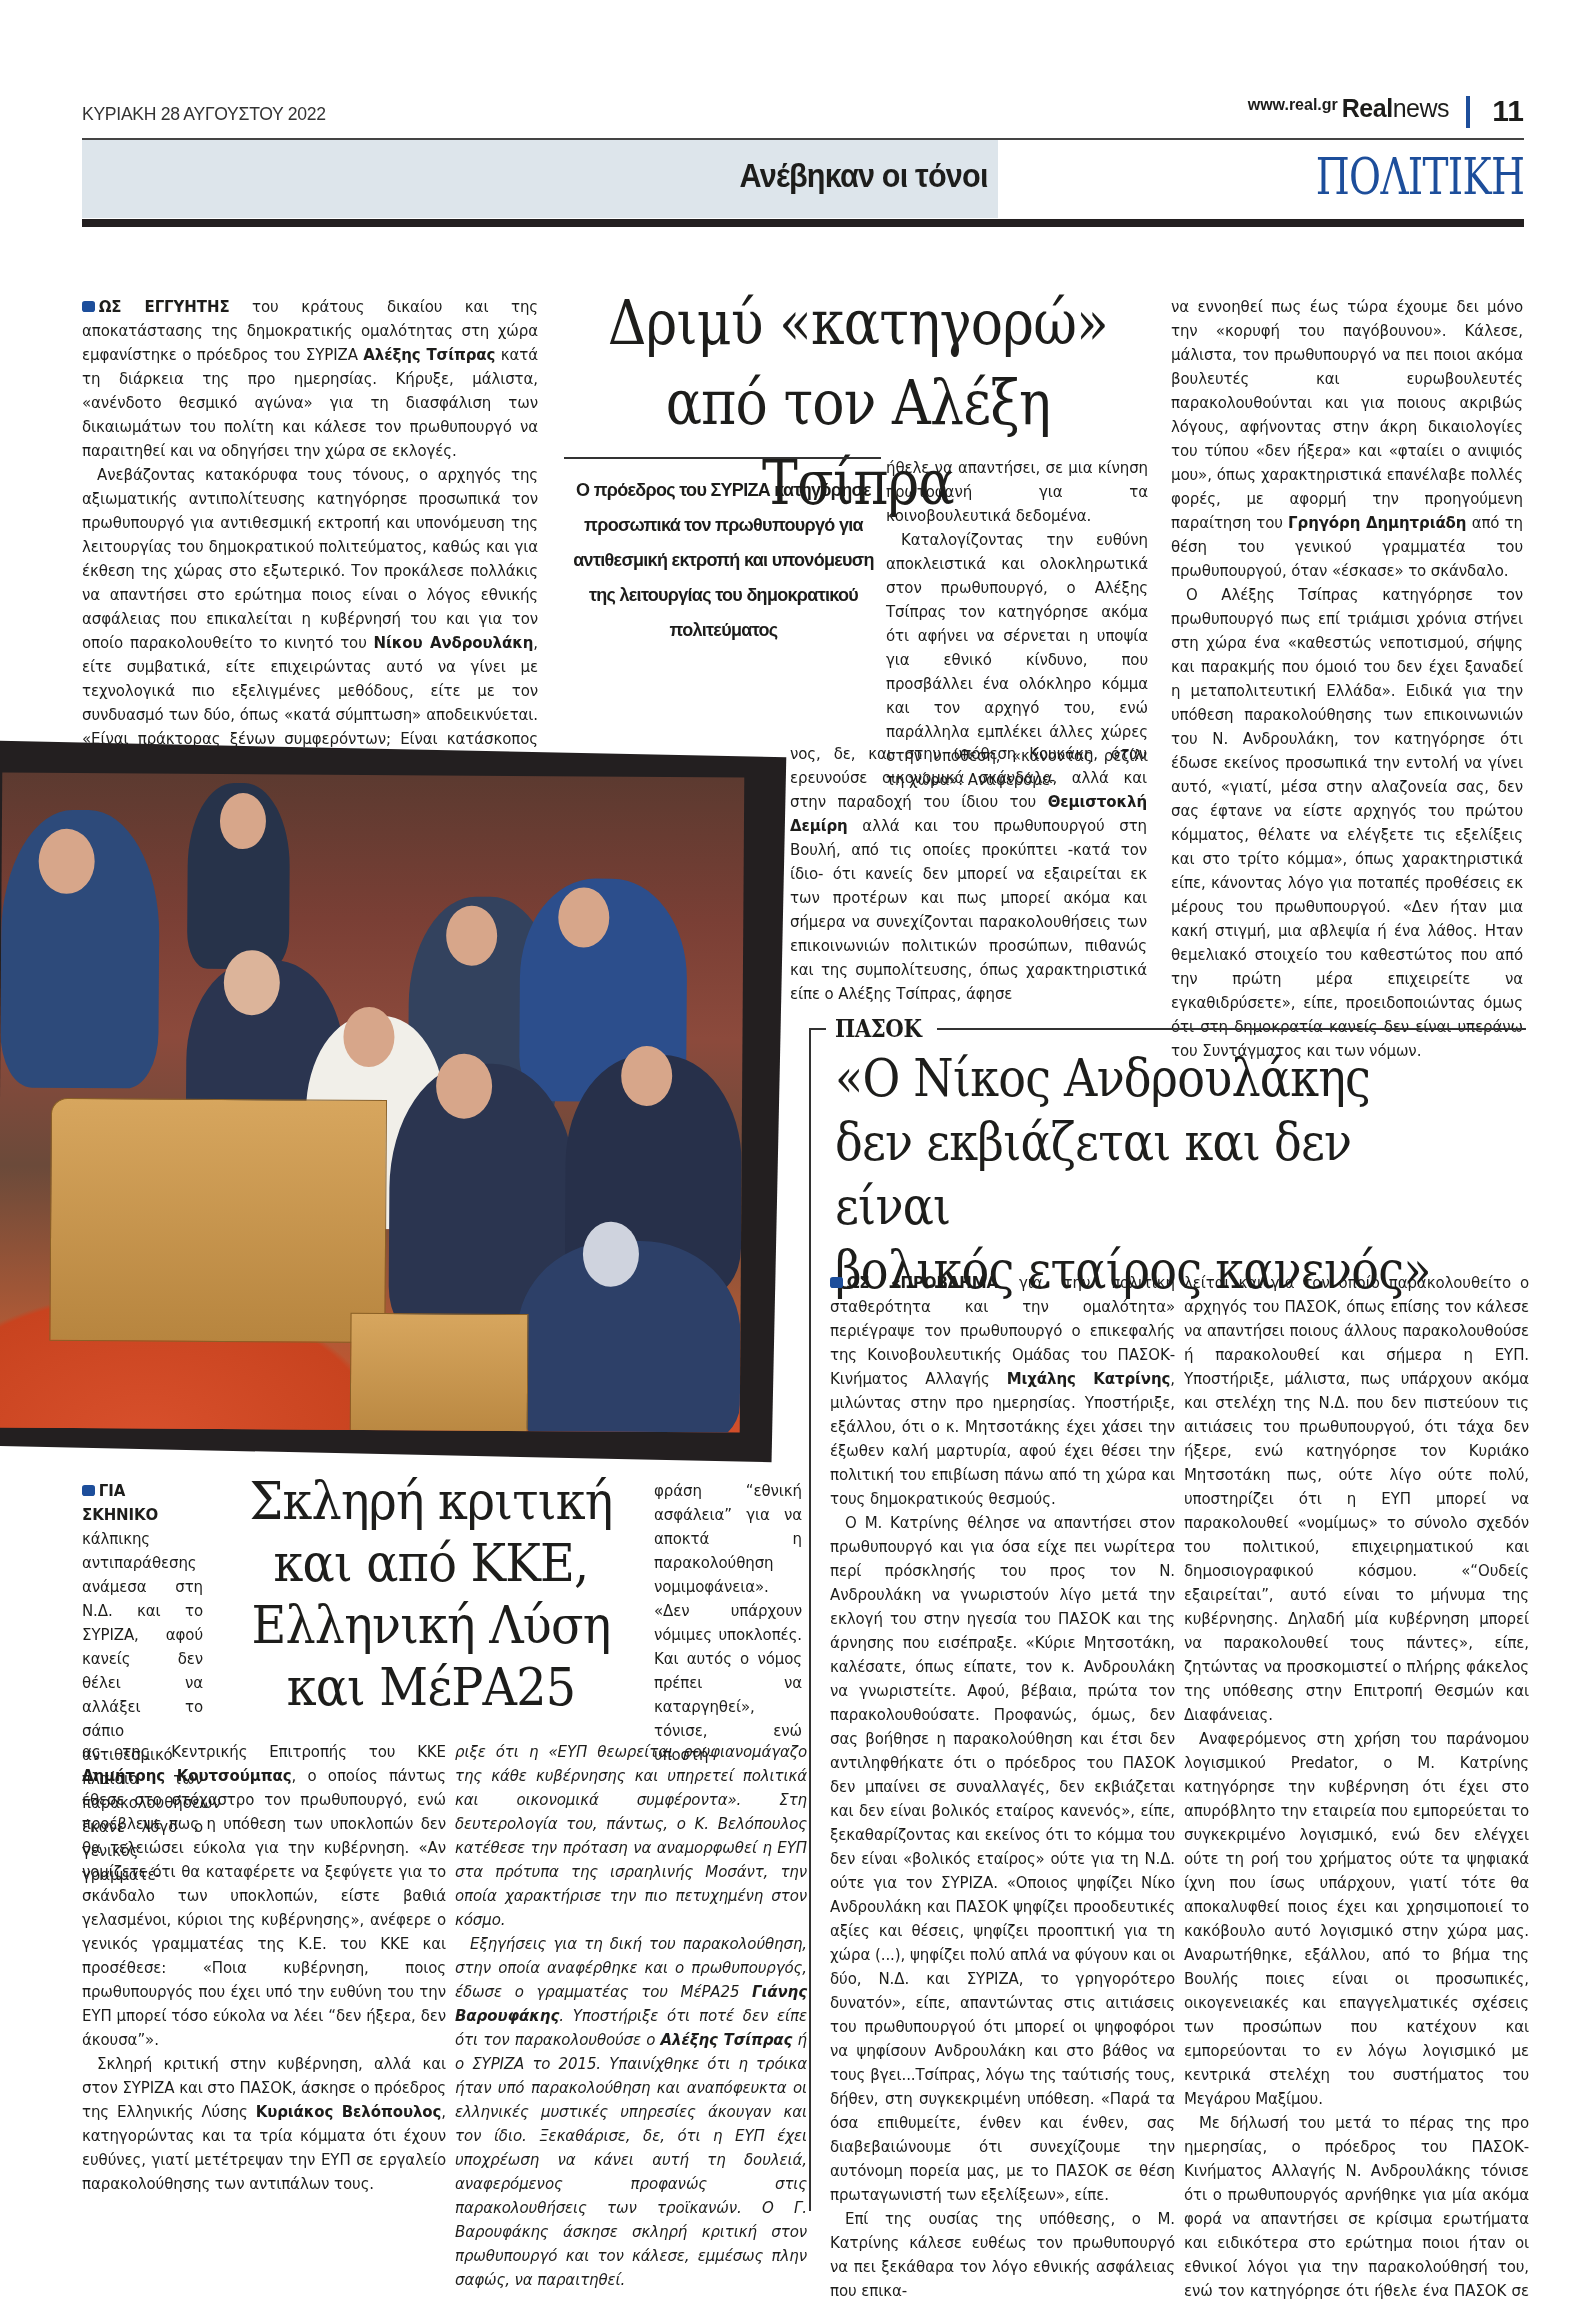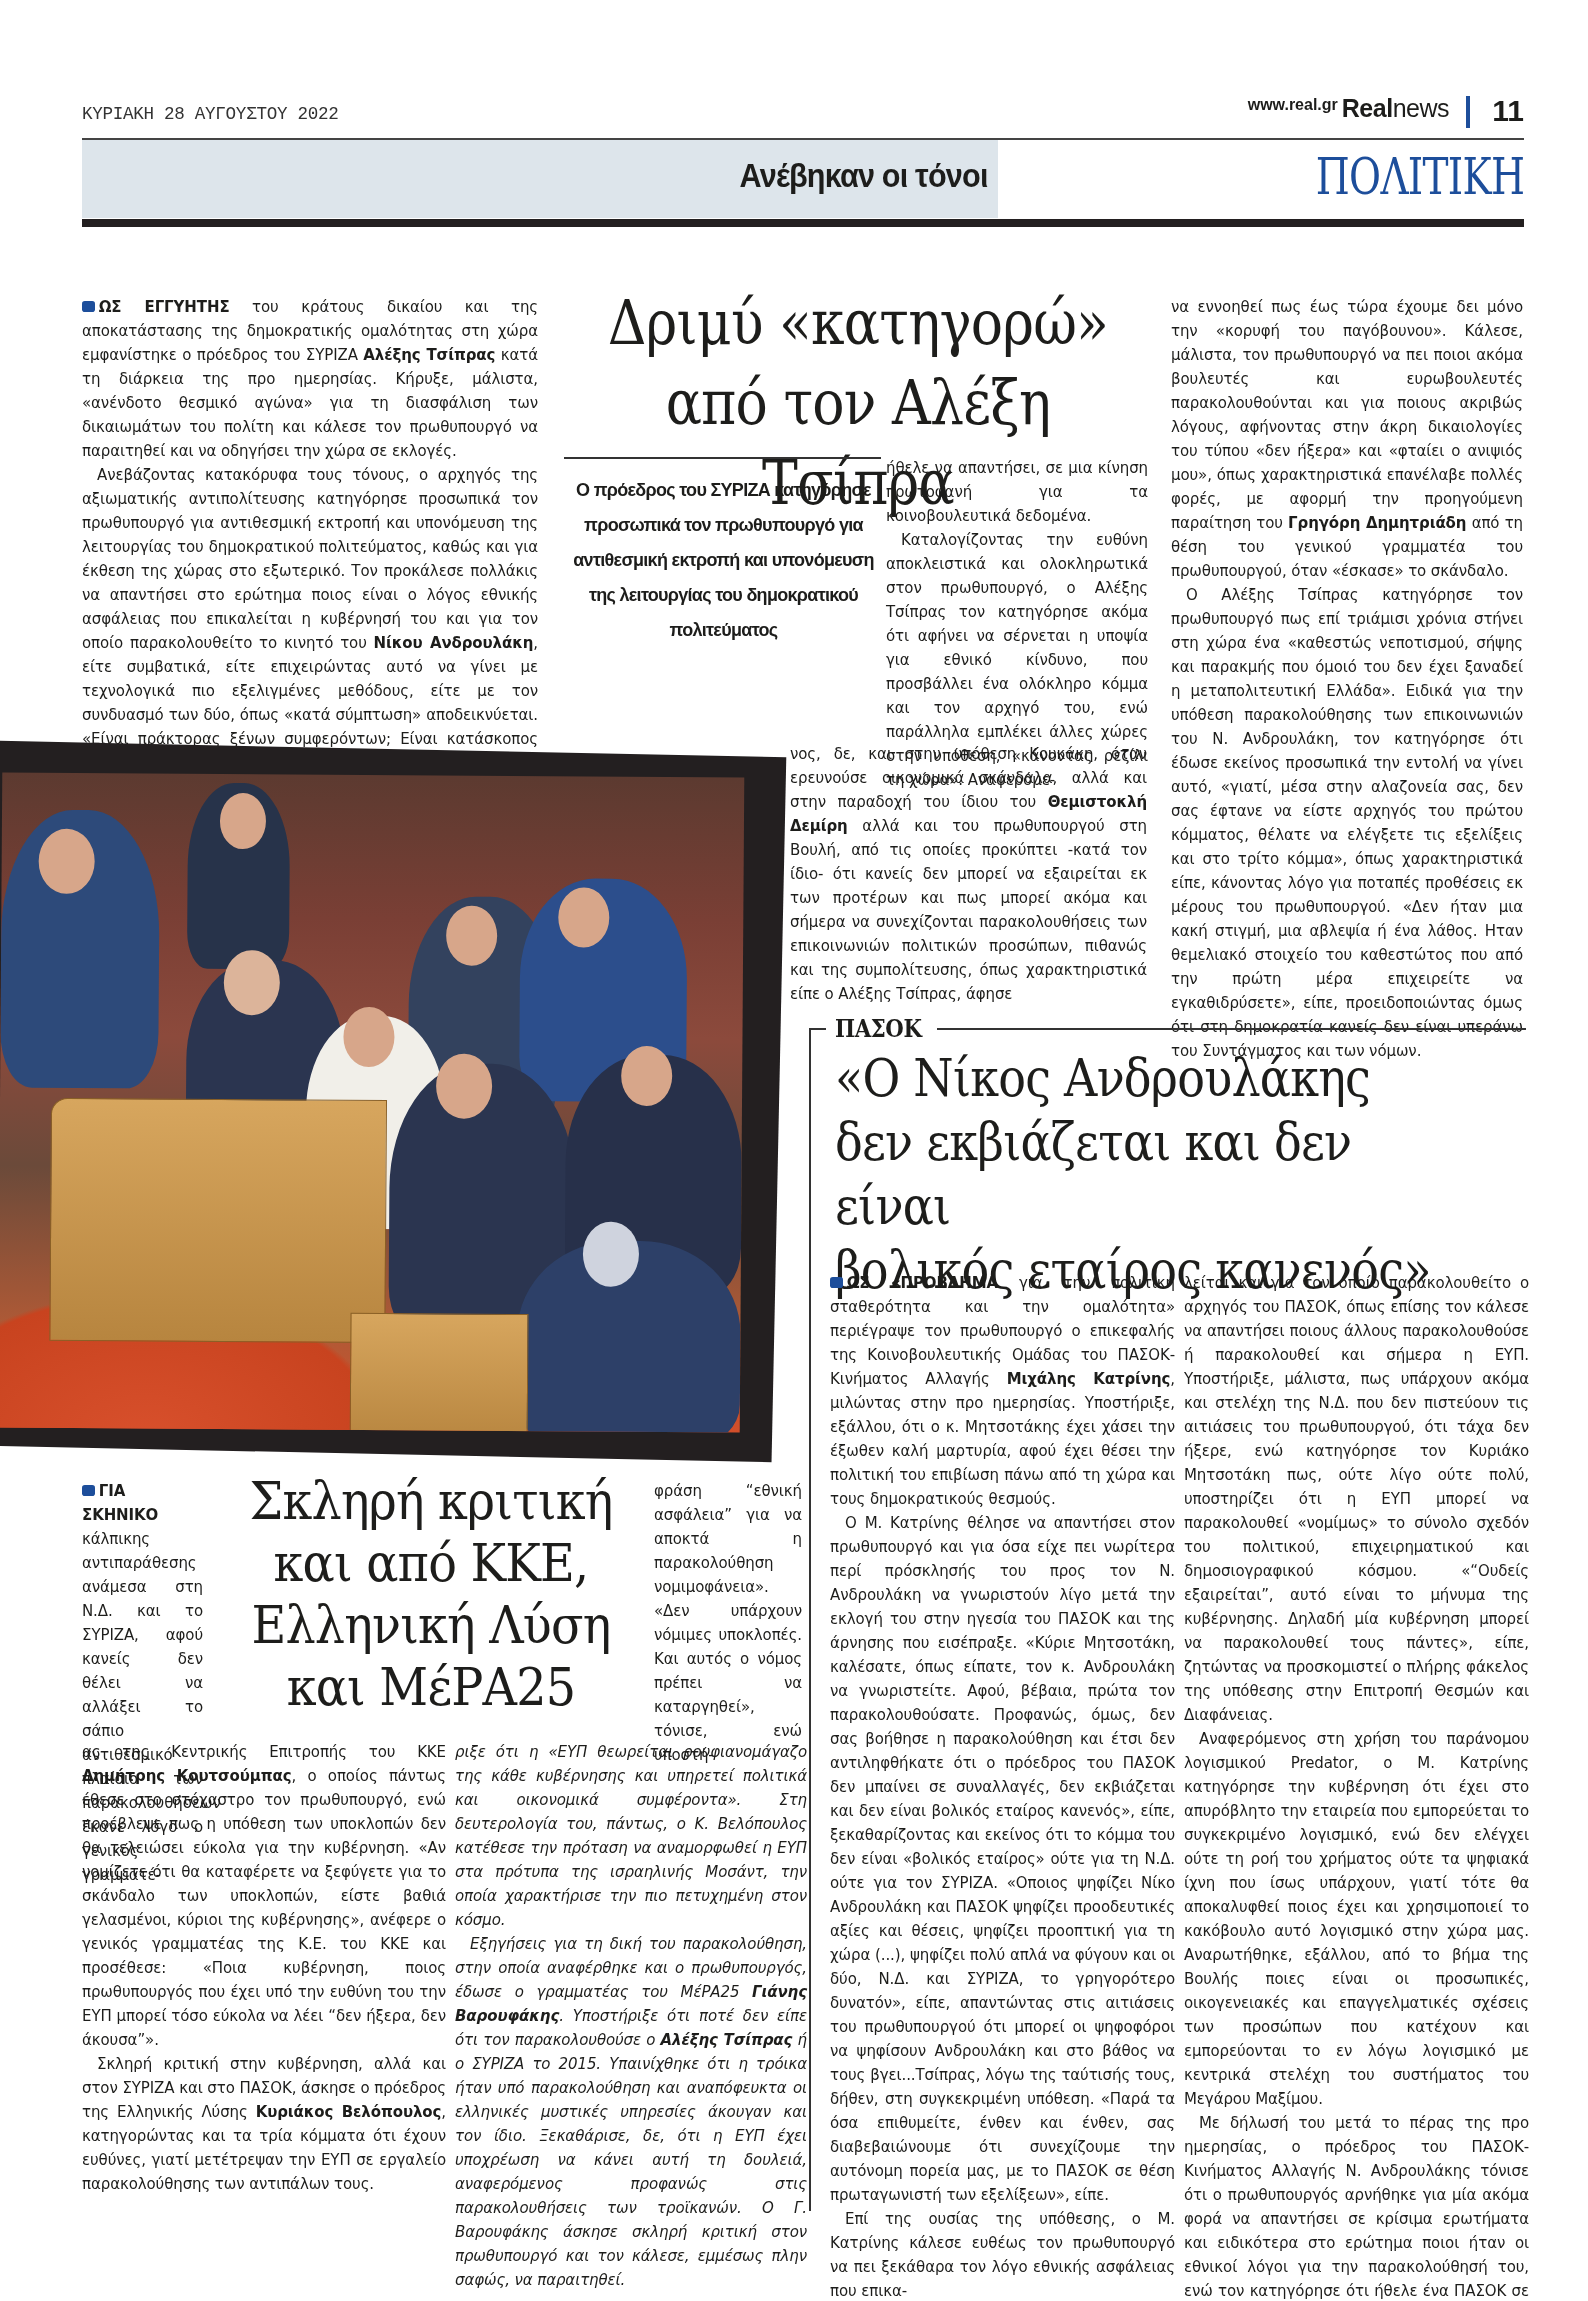--- a/index.html
+++ b/index.html
@@ -1,21 +1,21 @@
 <!DOCTYPE html>
 <html style="font-size:15px"><head>
 <meta charset="utf-8">
 <style>
   html, body { margin:0; padding:0; background:#ffffff; }
   body { width:1589px; height:2301px; position:relative; overflow:hidden;
          font-family:"DejaVu Sans", sans-serif; color:#1d1d1b; }
   .abs { position:absolute; }
 
   
-  #date { left:82px; top:104px; font-size:17.6px; letter-spacing:-0.3px; color:#333; font-family:Liberation Mono, monospace; }
+  #date { left:82px; top:104px; font-size:17.6px; letter-spacing:-0.3px; color:#333; font-family:Liberation Sans, sans-serif; }
   #masthead-right { right:65px; top:96px; display:flex; align-items:flex-start; gap:4px; }
   #site-url { font-size:16px; font-weight:bold; font-family:"Liberation Sans", sans-serif; padding-bottom:3.7px; }
   #brand { font-size:25px; font-family:"Liberation Sans", sans-serif; letter-spacing:-0.5px; line-height:1; }
   #brand b { font-weight:bold; }
   #brand-sep { width:3.7px; height:32px; background:#1d4e9b; margin:0 18.6px 0 13px; }
   #page-num { font-size:30px; font-weight:bold; font-family:"Liberation Sans", sans-serif; line-height:1; }
   #top-rule { left:82px; right:65px; top:138px; height:1.9px; background:#444; }
   #section-band { left:82px; top:140px; width:916px; height:78px; background:#dde5eb; }
   #kicker-title { right:601px; top:156px; font-size:34px; font-weight:bold; font-family:"Liberation Sans", sans-serif; letter-spacing:-0.9px; transform:scaleX(0.9); transform-origin:right; }
   #section-name { right:65px; top:148px; font-size:50px; color:#1d4e9b; font-family:"DejaVu Serif", serif; letter-spacing:-0.9px; transform:scaleX(0.78); transform-origin:right; }

